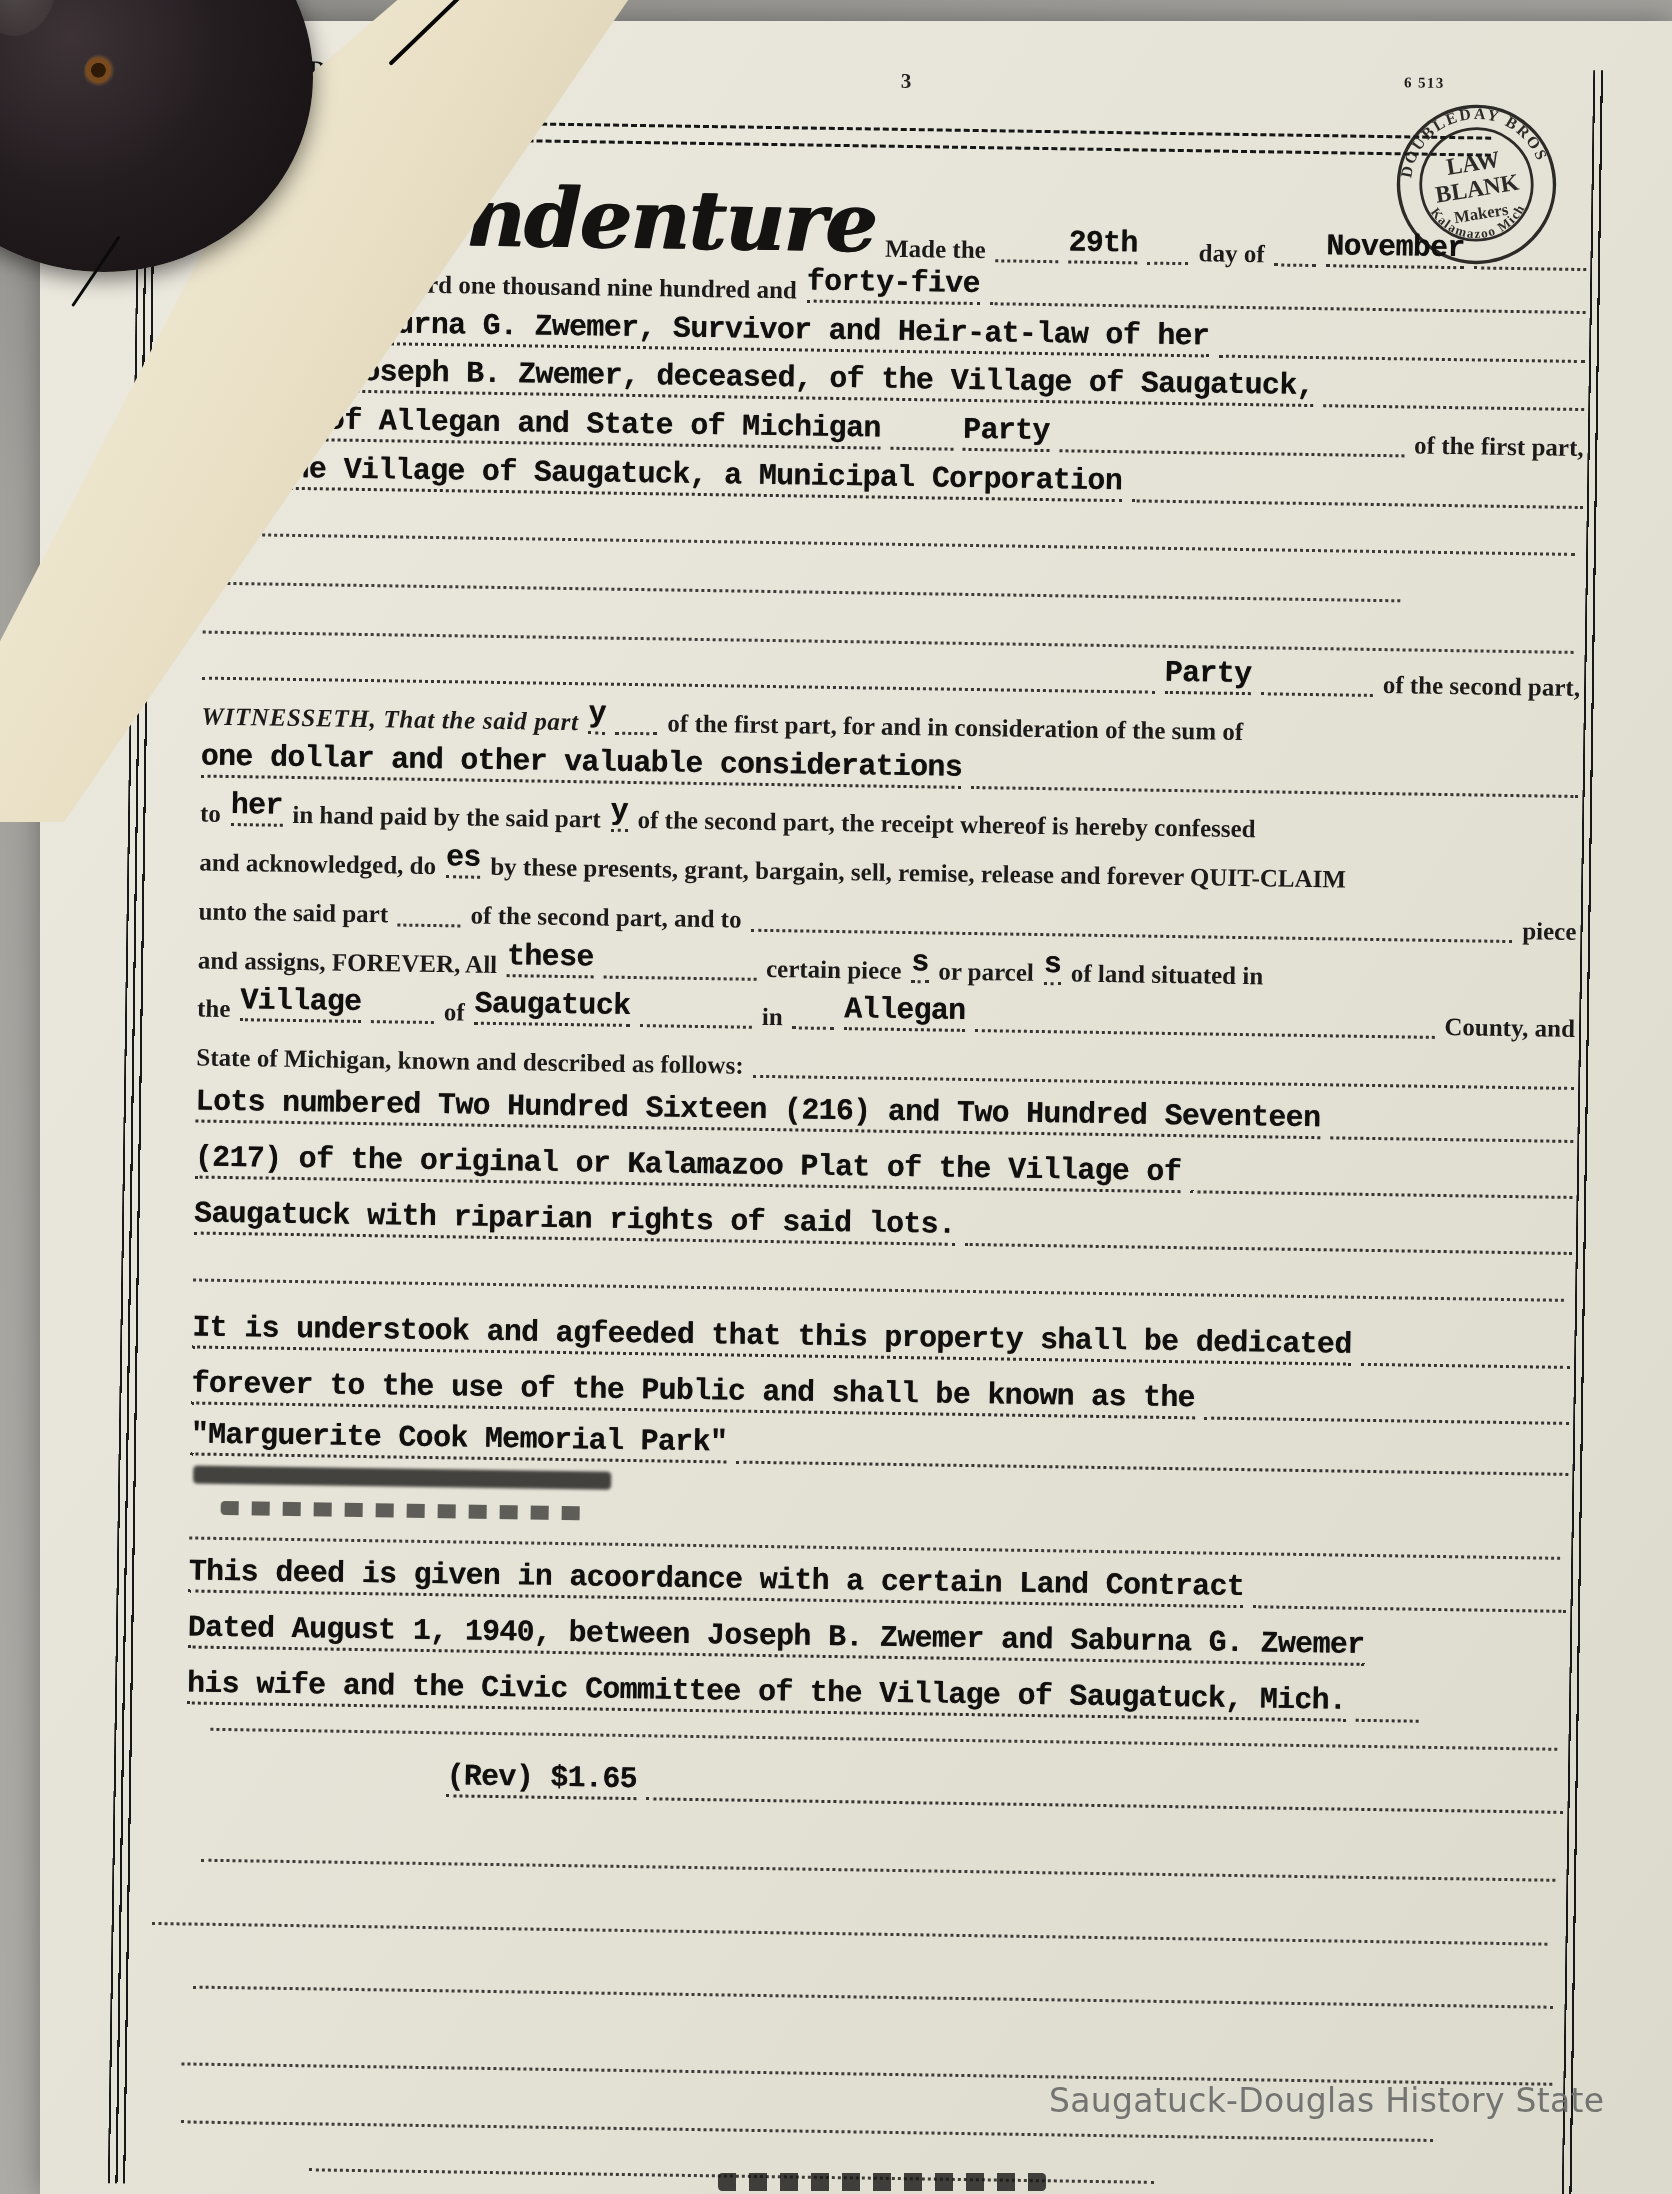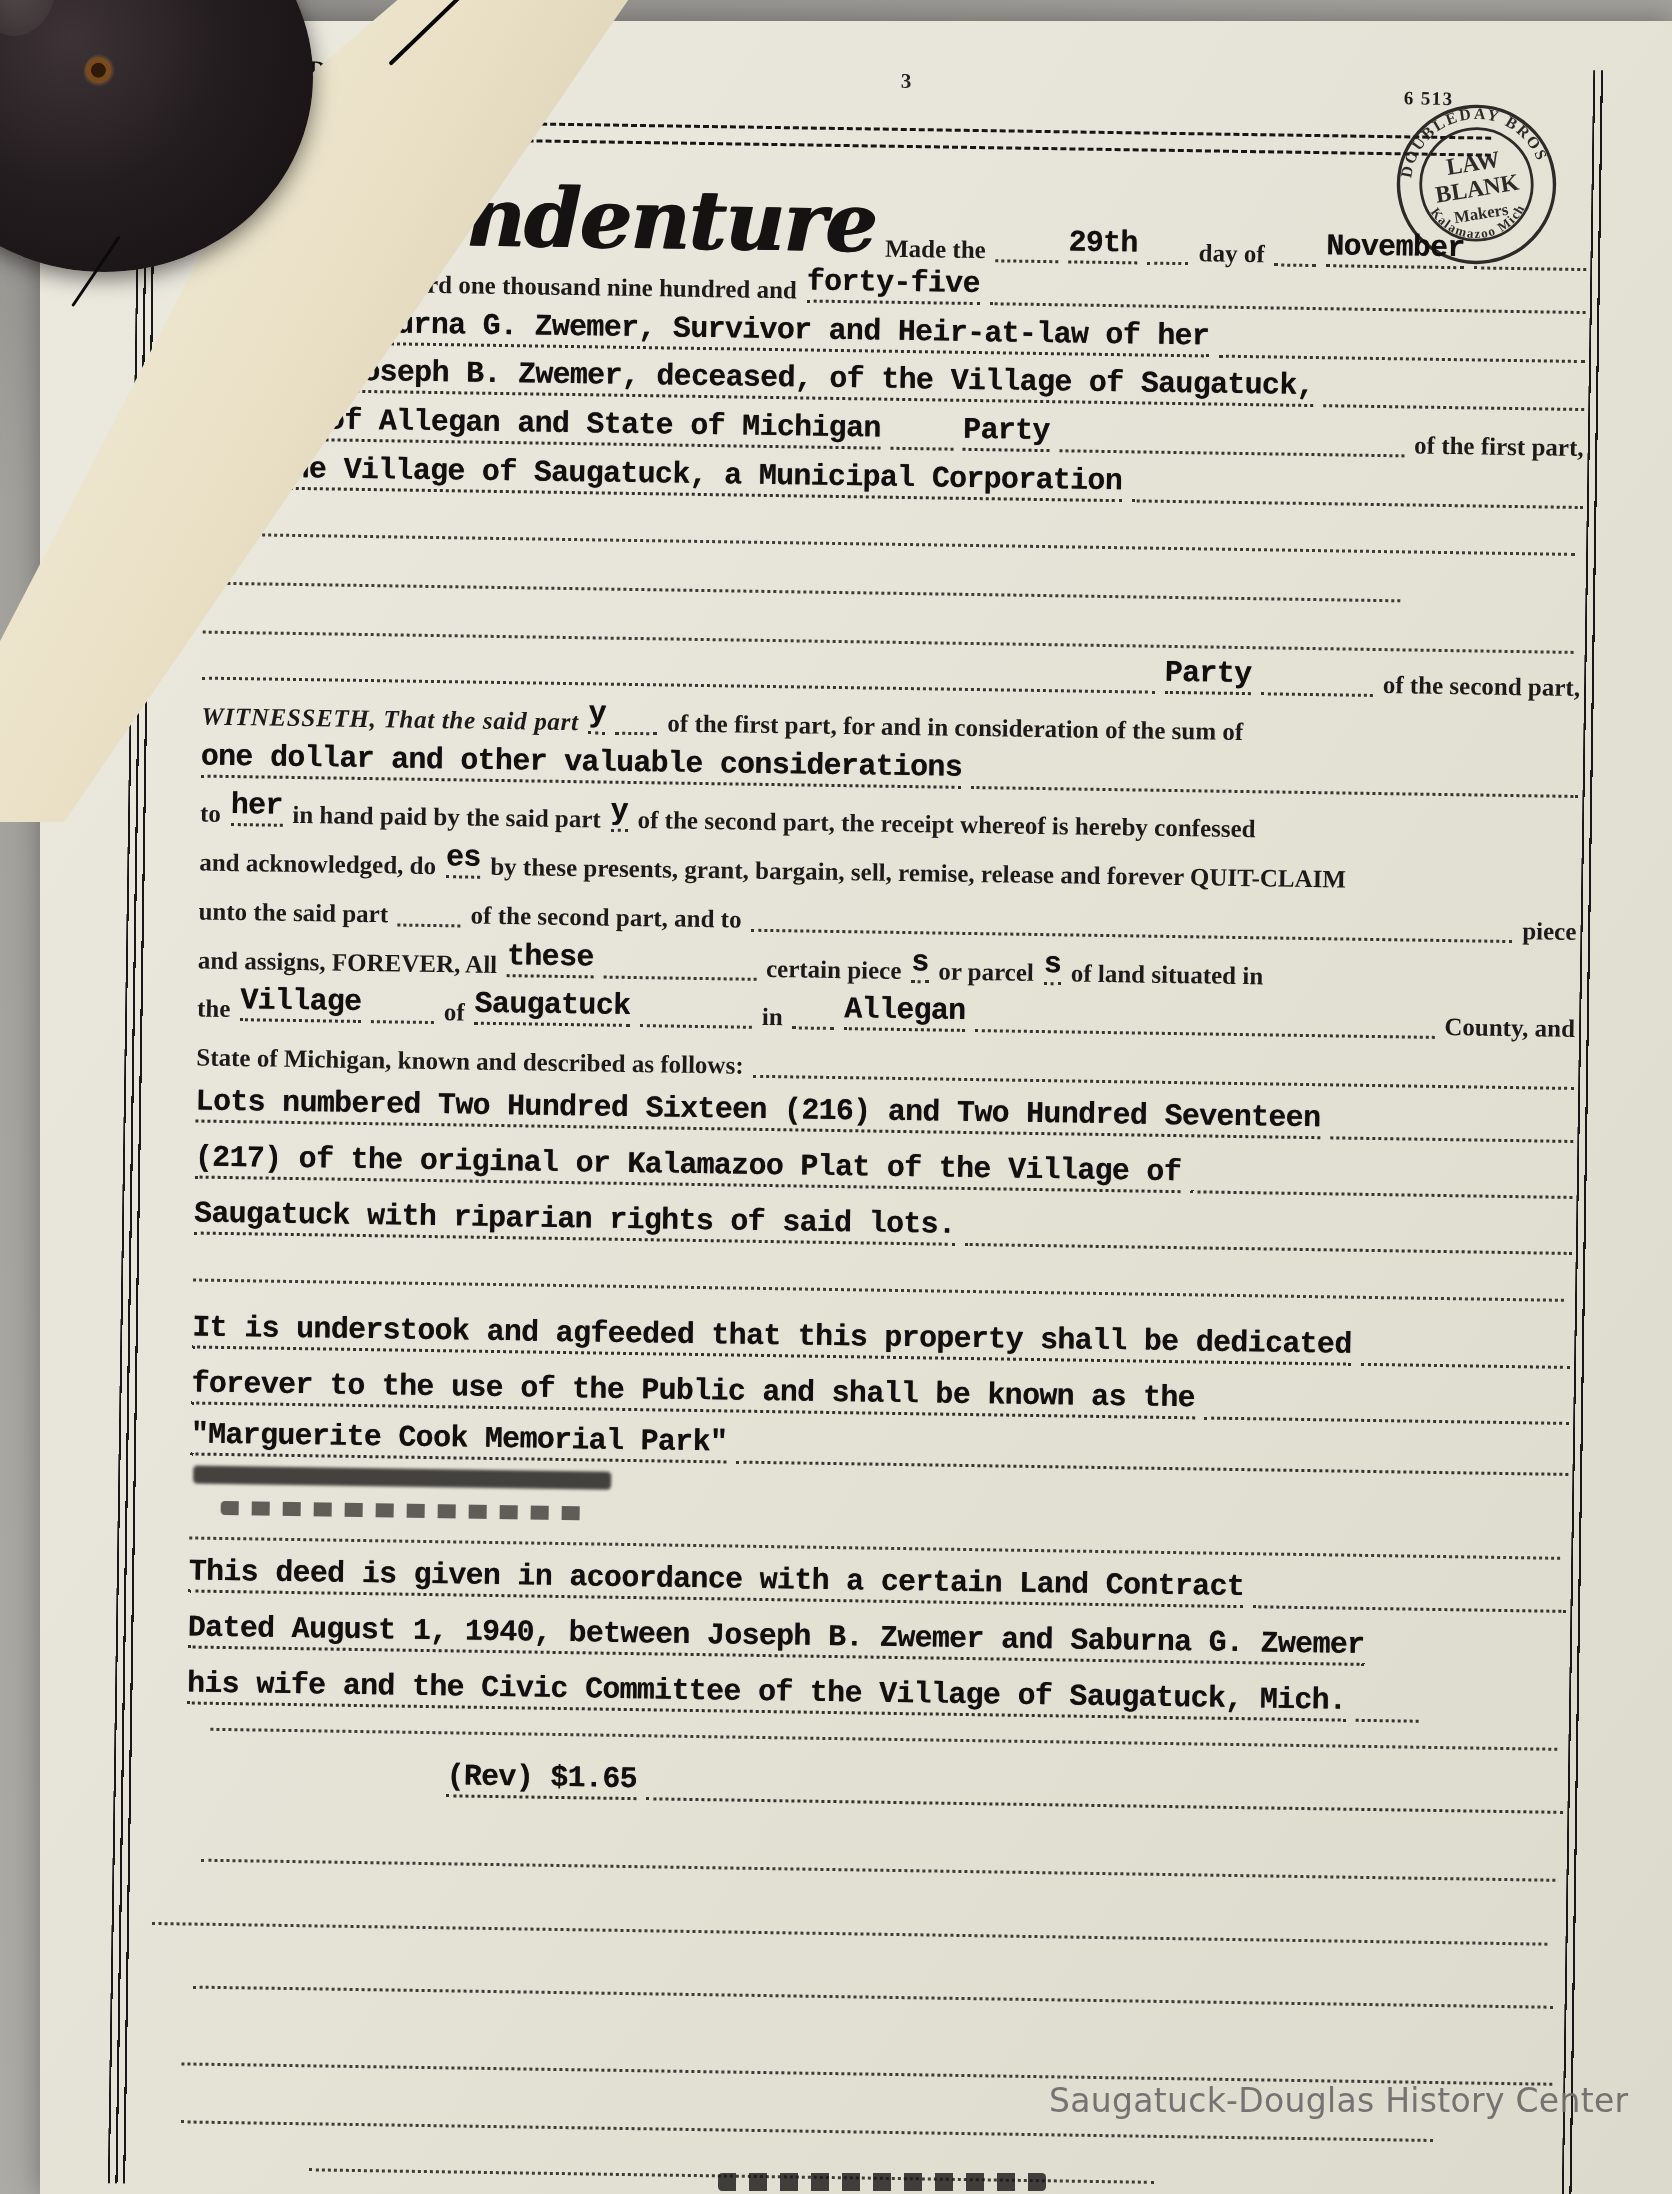--- a/index.html
+++ b/index.html
@@ -39,21 +39,21 @@
   .blackletter{
     font-family:"DejaVu Serif",serif;font-style:italic;font-weight:bold;
     font-size:82px;line-height:.9;color:#141311;letter-spacing:-1.4px;
     text-shadow:1.4px 0 0 #141311;white-space:nowrap;
   }
   .title-line{height:105px;}
   .header-row{position:absolute;top:43px;left:171px;right:84px;height:31px;}
   .doc-type{position:absolute;left:-40px;top:0;font-family:"Liberation Serif",serif;
     font-weight:bold;font-size:24px;letter-spacing:2.1px;color:#15140f;}
   .page-mark{position:absolute;left:690px;top:4.2px;font-size:21px;font-weight:bold;color:#232220;}
-  .form-number{position:absolute;left:1193px;top:15px;font-size:19px;font-weight:bold;color:#1d1c1a;letter-spacing:1.4px;}
+  .form-number{position:absolute;left:1193px;top:2px;font-size:15px;font-weight:bold;color:#1d1c1a;letter-spacing:1.4px;}
   .stamp{position:absolute;left:1351px;top:67px;width:174px;height:174px;transform:rotate(-10deg);opacity:.92;}
   
   .dotrow{position:absolute;height:0;border-top:3.5px dotted rgba(32,30,27,.85);}
   
   .smudge{position:absolute;background:#1b1a18;filter:blur(1.4px);border-radius:4.2px;opacity:.8;}
   .smudge.dashes{background:repeating-linear-gradient(90deg,#181715 0 18px,rgba(0,0,0,0) 18px 31px);filter:blur(0.7px);}
   
   .dark-object{position:absolute;left:-105px;top:-118px;width:418px;height:390px;border-radius:50%;
     background:radial-gradient(circle at 42% 40%,#3d3337 0%,#241d20 45%,#120e10 100%);
     box-shadow:0 7px 21px rgba(0,0,0,.5);}
@@ -284,14 +284,14 @@
 <div class="folded-corner"></div>
 <div class="dark-object">
   <div class="dark-speck"></div>
 </div>
 <div class="rust-spot"></div>
 <div class="crease-line"></div>
 <div class="crease-line2"></div>
 
 <div class="smudge dashes bottom-smudge"></div>
 
-<div class="watermark">Saugatuck-Douglas History Center</div>
+<div class="watermark">Saugatuck-Douglas History State</div>
 
 
 </body></html>

